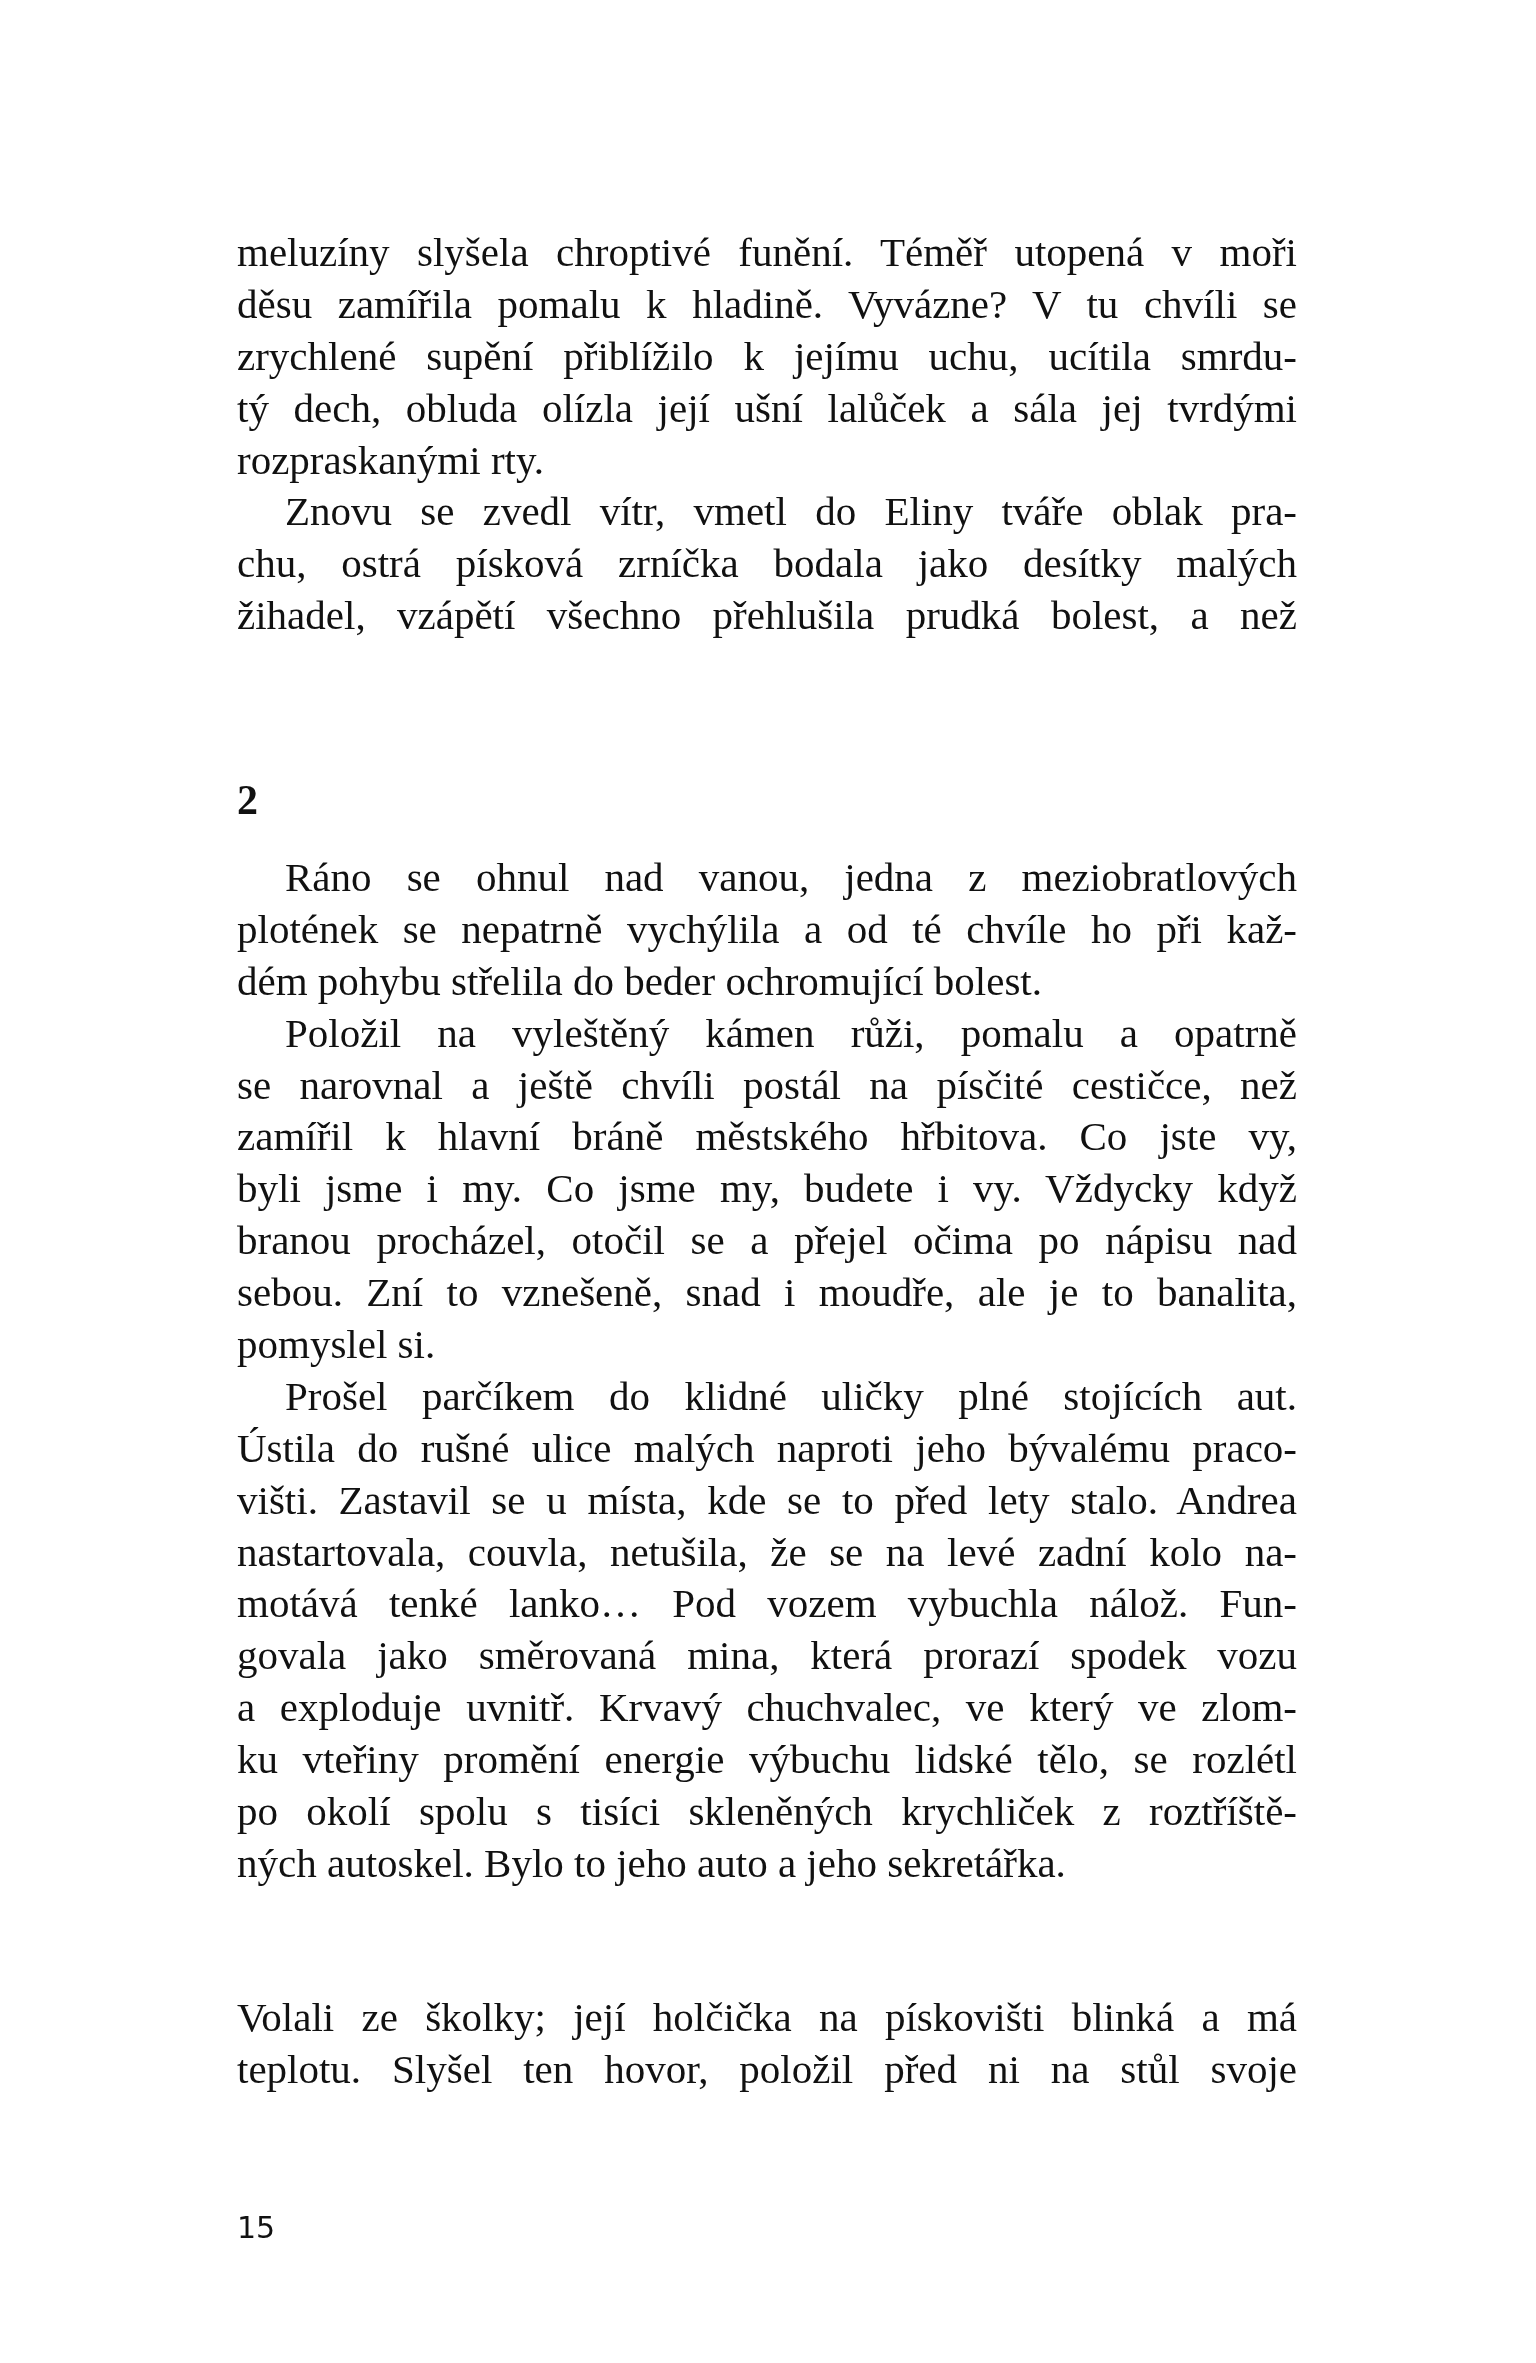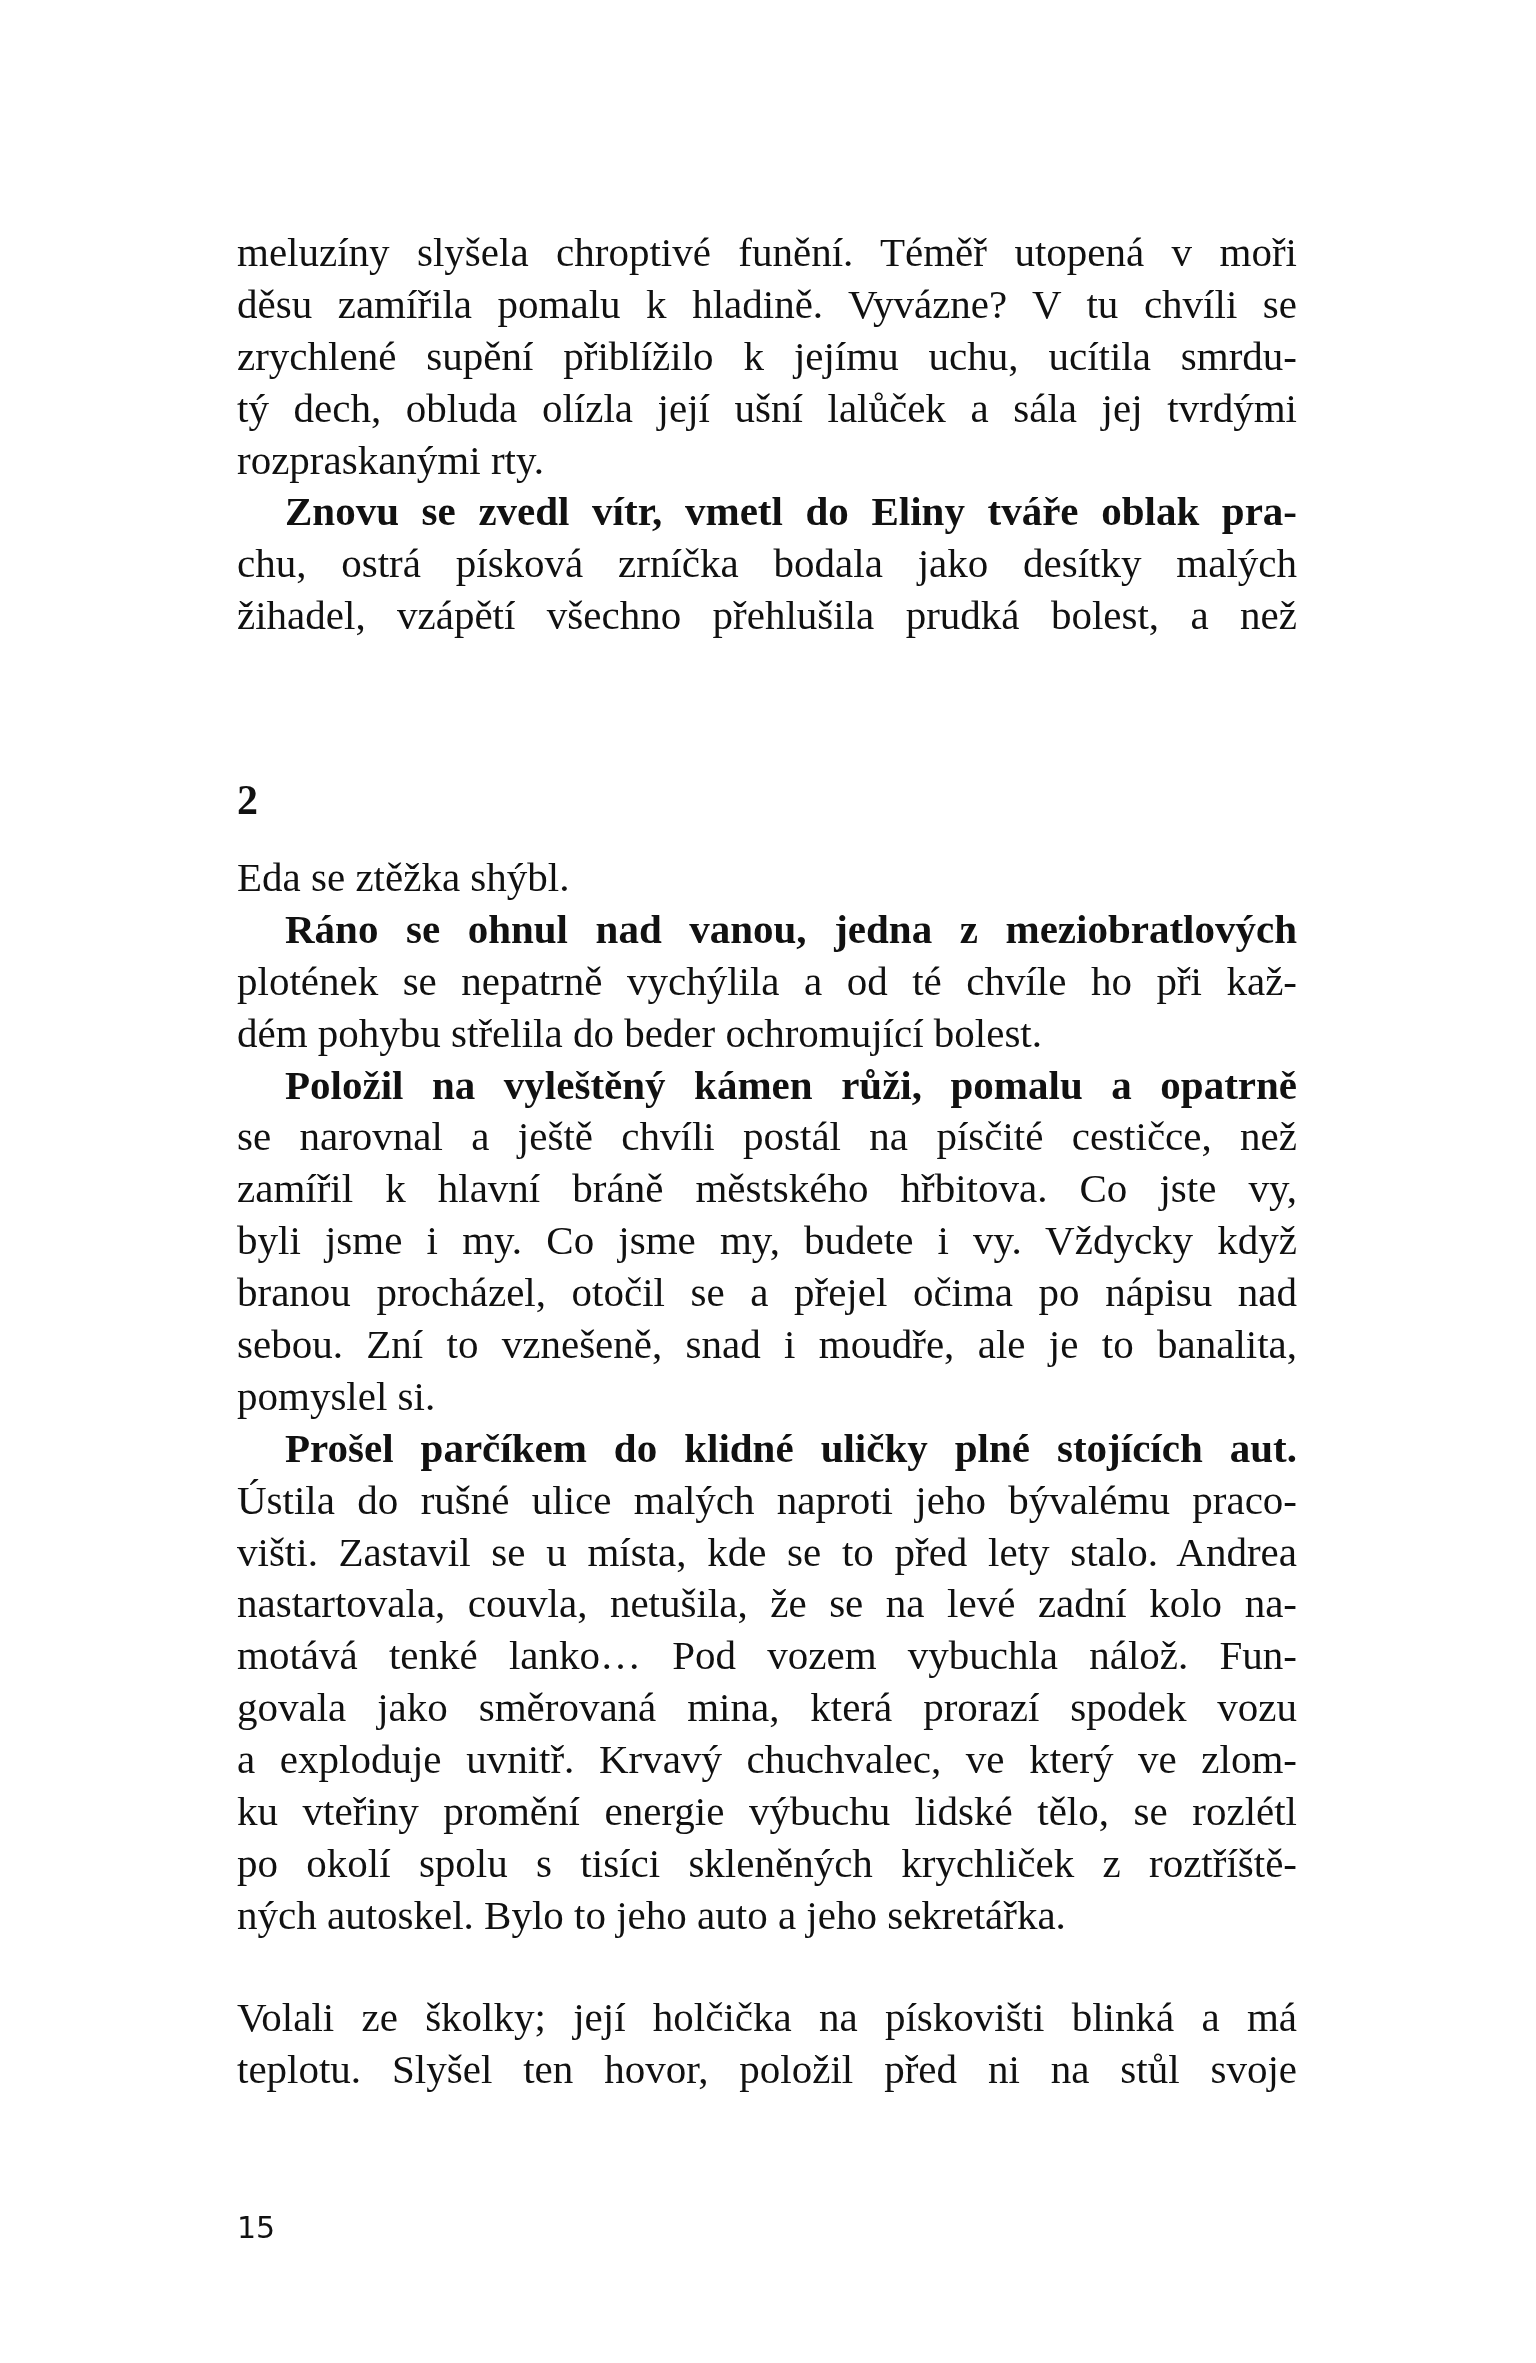--- a/index.html
+++ b/index.html
@@ -10,21 +10,21 @@
   .col {
     position: absolute; left: 237px; width: 1060px;
     font-family: "Liberation Serif", "DejaVu Serif", serif;
     font-size: 41px; color: #111111;
   }
   .ln {
     display: block; height: 51.9px; line-height: 51.9px; white-space: nowrap;
     text-align: justify; text-align-last: justify;
   }
   .ln.last { text-align: center; text-align-last: left; }
-  .ln.indent { padding-left: 48px; font-weight: bold; }
+  .ln.indent { padding-left: 48px; }
   .block1 { top: 227px; }
   .heading {
     position: absolute; left: 237px; top: 770px;
     font-family: "Liberation Serif", "DejaVu Serif", serif;
     font-weight: bold; font-size: 42px; color: #111111; line-height: 60px;
   }
   .block2 { top: 852px; }
   .block3 { top: 1992px; }
   .pageno {
     position: absolute; left: 237px; top: 2208px;
@@ -48,23 +48,20 @@
     <div>
       <span class="ln indent">Znovu se zvedl vítr, vmetl do Eliny tváře oblak pra-</span>
       <span class="ln">chu, ostrá písková zrníčka bodala jako desítky malých</span>
       <span class="ln">žihadel, vzápětí všechno přehlušila prudká bolest, a než</span>
     </div>
   </div>
 
   <div class="heading">2</div>
 
   <div class="col block2">
-    <div>
-      <span class="ln last">Eda se ztěžka shýbl.</span>
-    </div>
     <div>
       <span class="ln indent">Ráno se ohnul nad vanou, jedna z meziobratlových</span>
       <span class="ln">plotének se nepatrně vychýlila a od té chvíle ho při kaž-</span>
       <span class="ln last">dém pohybu střelila do beder ochromující bolest.</span>
     </div>
     <div>
       <span class="ln indent">Položil na vyleštěný kámen růži, pomalu a opatrně</span>
       <span class="ln">se narovnal a ještě chvíli postál na písčité cestičce, než</span>
       <span class="ln">zamířil k hlavní bráně městského hřbitova. Co jste vy,</span>
       <span class="ln">byli jsme i my. Co jsme my, budete i vy. Vždycky když</span>

